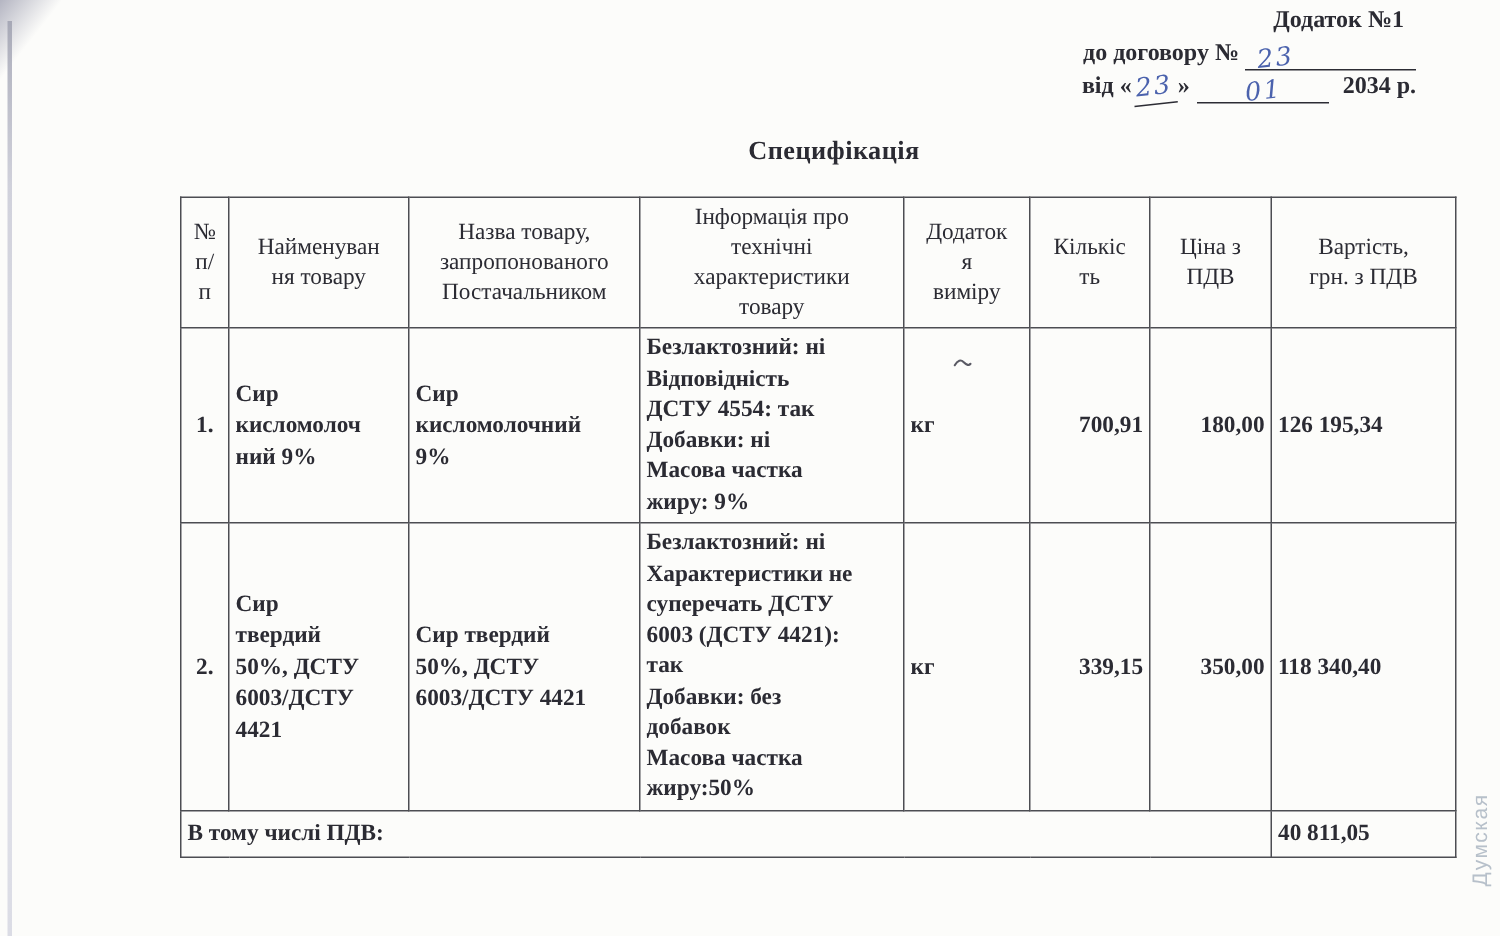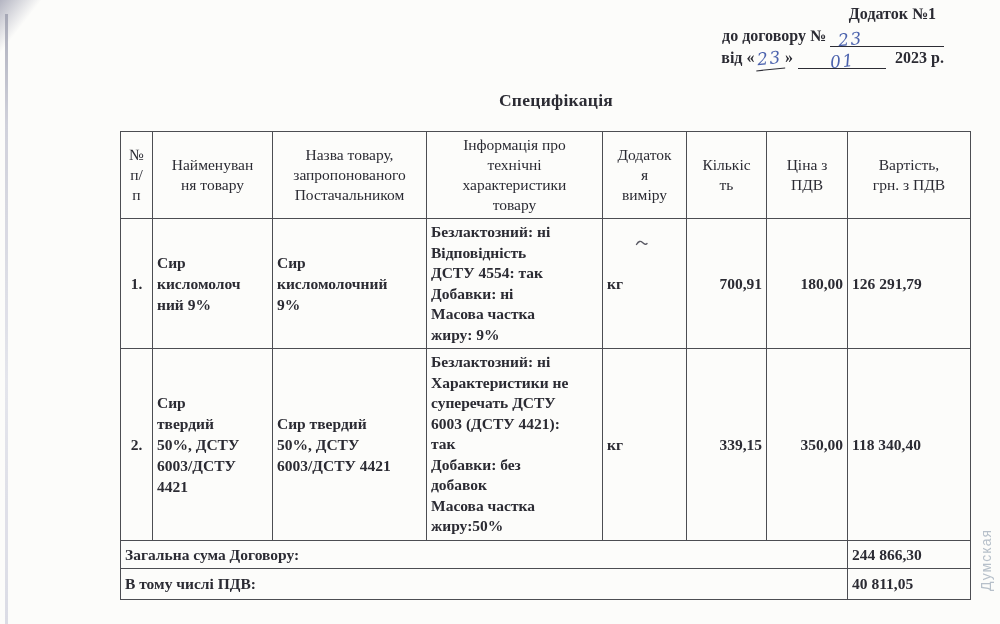--- a/index.html
+++ b/index.html
@@ -61,21 +61,21 @@
 
   <div class="corner-shade"></div>
   <div class="edge-line"></div>
 
   <div class="doc-header">
     <div class="hdr-line1">Додаток №1</div>
     <div class="hdr-row">
       <span>до договору № </span><span class="uline uline-contract"><span class="hw">23</span></span>
     </div>
     <div class="hdr-row">
-      <span>від «</span><span class="hw hw-day">23</span><span>»</span><span class="uline uline-month"><span class="hw">01</span></span><span> 2023 р.</span>
+      <span>від «</span><span class="hw hw-day">23</span><span>»</span><span class="uline uline-month"><span class="hw">01</span></span><span> 2034 р.</span>
     </div>
   </div>
 
   <div class="doc-title">Специфікація</div>
 
   <table class="spec-table">
     <colgroup>
       <col style="width:32px">
         <col style="width:120px">
         <col style="width:154px">
@@ -119,21 +119,21 @@
 9%</td>
       <td class="cell-specs">Безлактозний: ні
 Відповідність
 ДСТУ 4554: так
 Добавки: ні
 Масова частка
 жиру: 9%</td>
       <td class="cell-unit">кг</td>
       <td class="cell-qty">700,91</td>
       <td class="cell-price">180,00</td>
-      <td class="cell-total">126 291,79</td>
+      <td class="cell-total">126 195,34</td>
     </tr>
     <tr class="tr-r2">
       <td class="cell-num">2.</td>
       <td class="cell-name">Сир
 твердий
 50%, ДСТУ
 6003/ДСТУ
 4421</td>
       <td class="cell-supplier">Сир твердий
 50%, ДСТУ
@@ -145,24 +145,20 @@
 так
 Добавки: без
 добавок
 Масова частка
 жиру:50%</td>
       <td class="cell-unit">кг</td>
       <td class="cell-qty">339,15</td>
       <td class="cell-price">350,00</td>
       <td class="cell-total">118 340,40</td>
     </tr>
-    <tr class="tr-s1">
-      <td class="sum-label" colspan="7">Загальна сума Договору:</td>
-      <td class="sum-value">244 866,30</td>
-    </tr>
     <tr class="tr-s2">
       <td class="sum-label" colspan="7">В тому числі ПДВ:</td>
       <td class="sum-value">40 811,05</td>
     </tr>
   </tbody>
     </table>
 
   <span class="tick">
     <svg width="15" height="11" viewBox="0 0 15 11">
       <path d="M2.5 7.5 Q5.5 2.5 8.5 5.5 T 13 6.5" stroke="#5a5a64" fill="none" stroke-width="1.4" stroke-linecap="round"></path>

